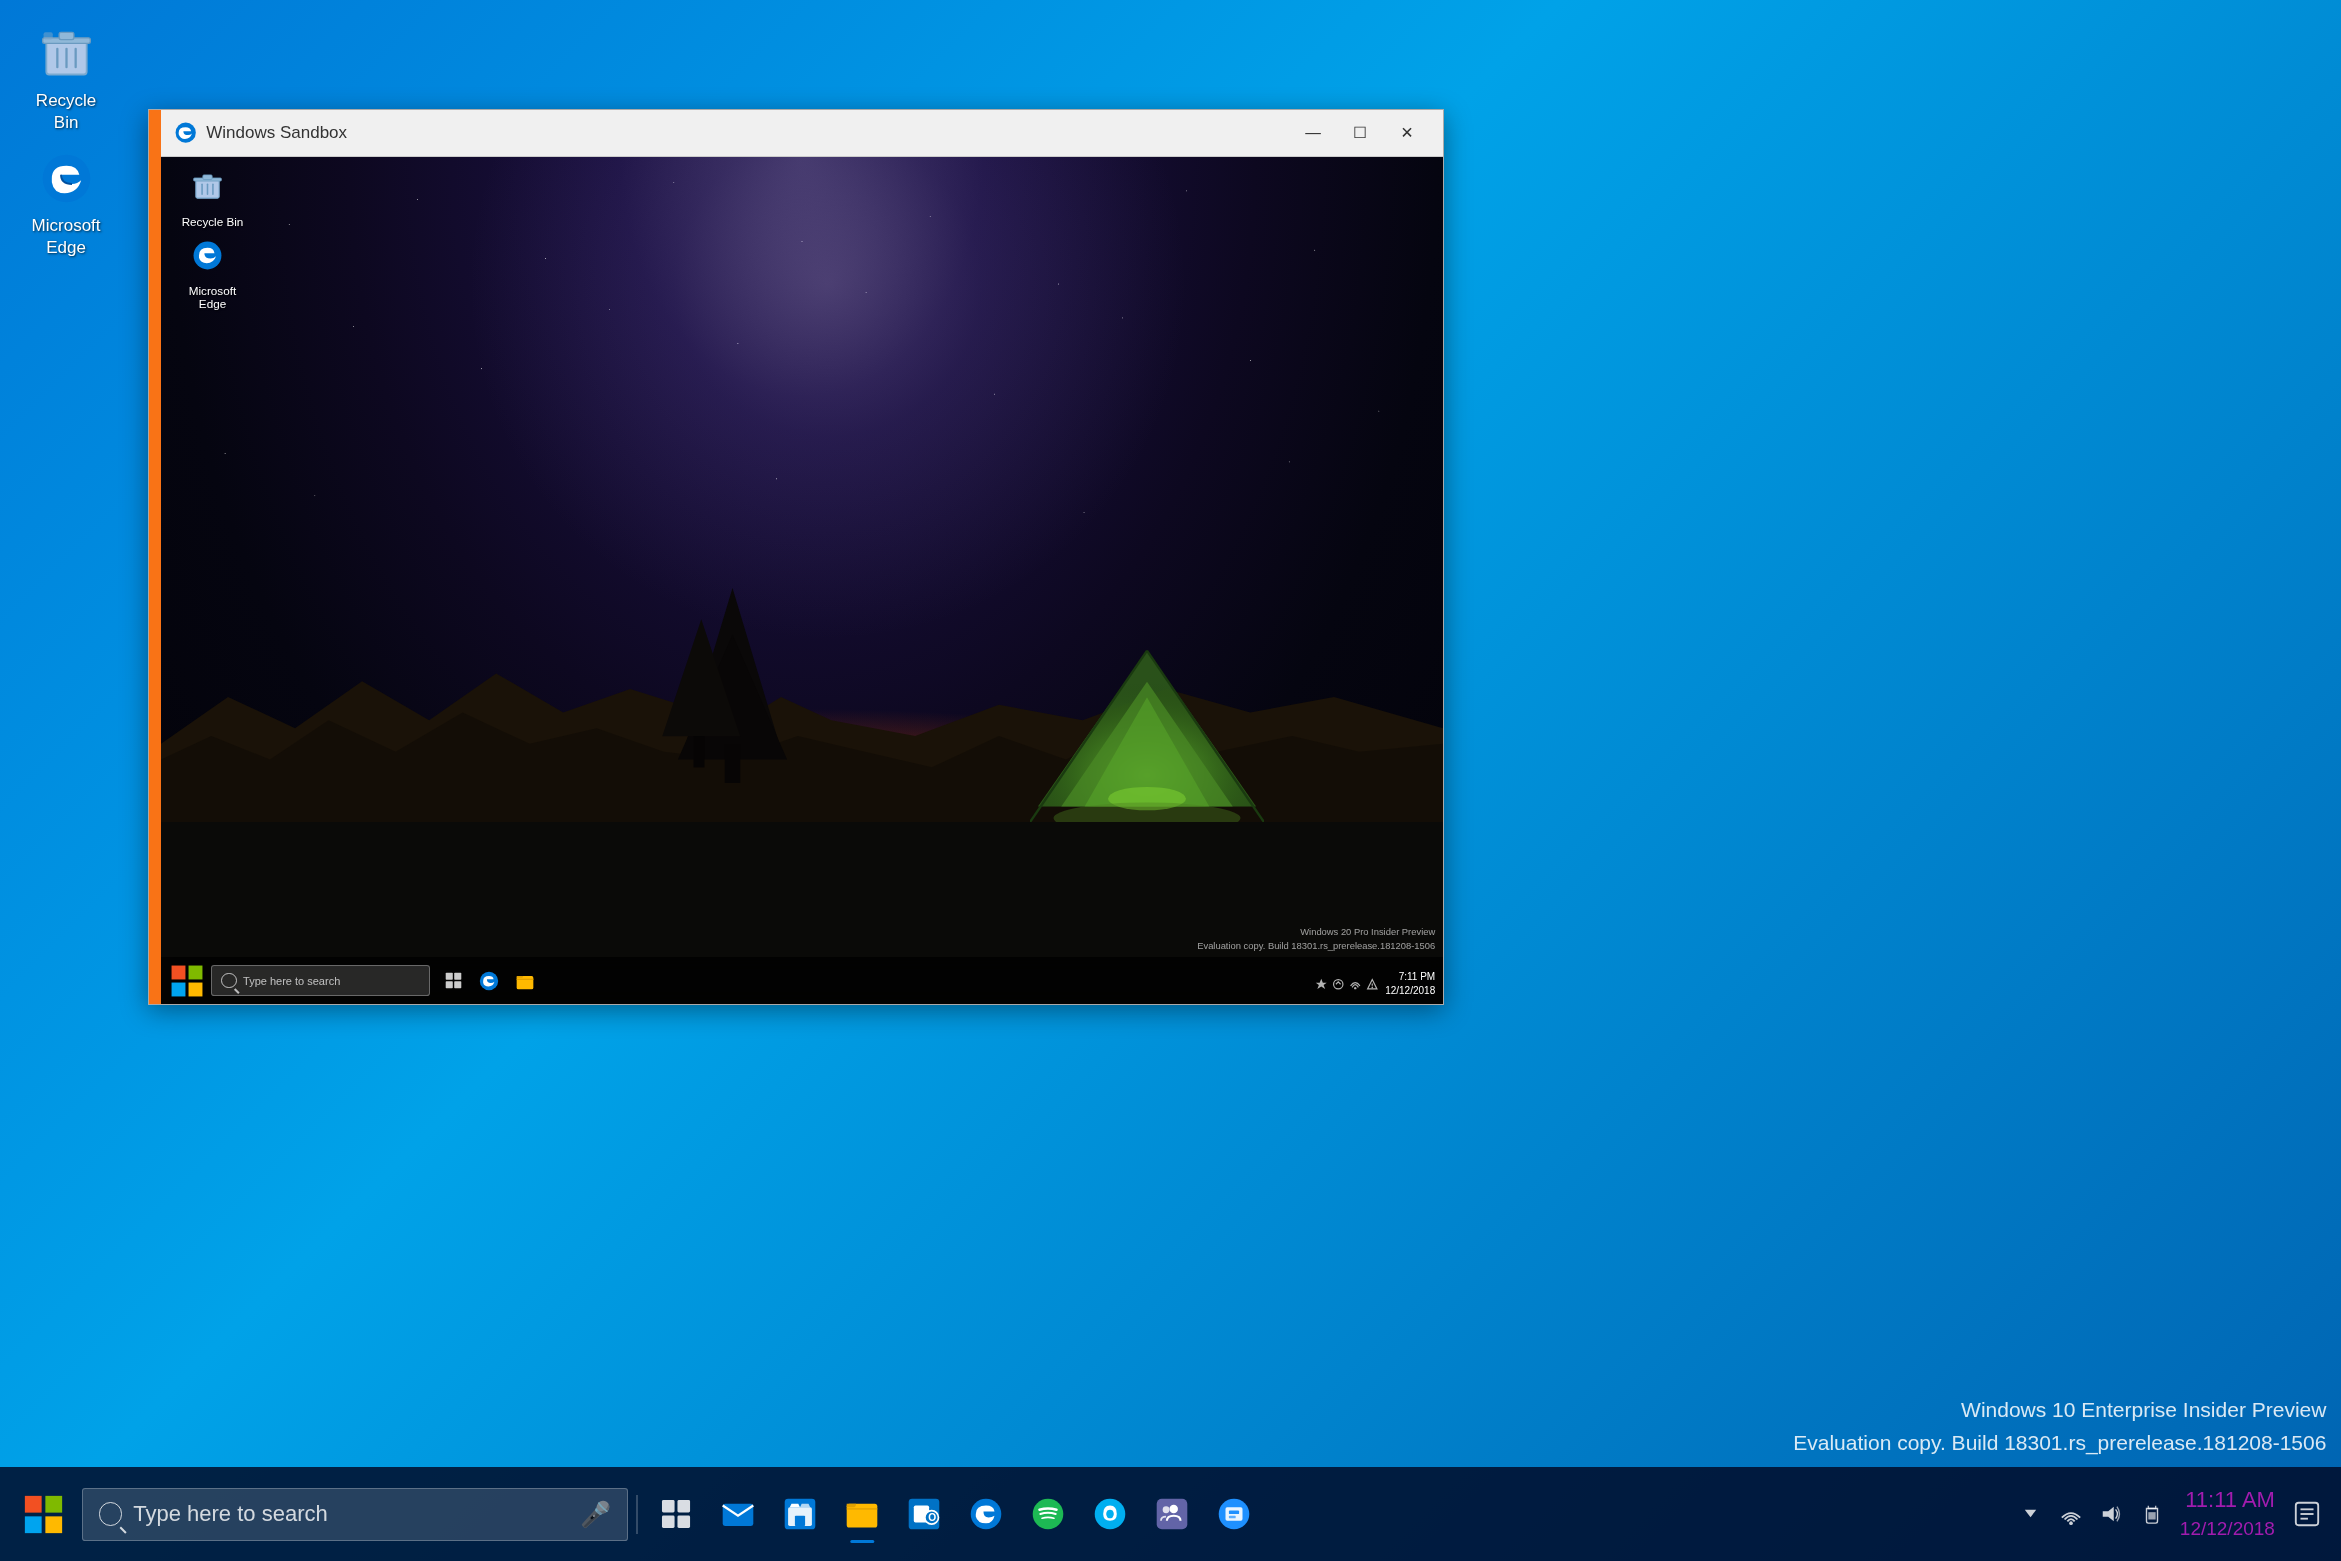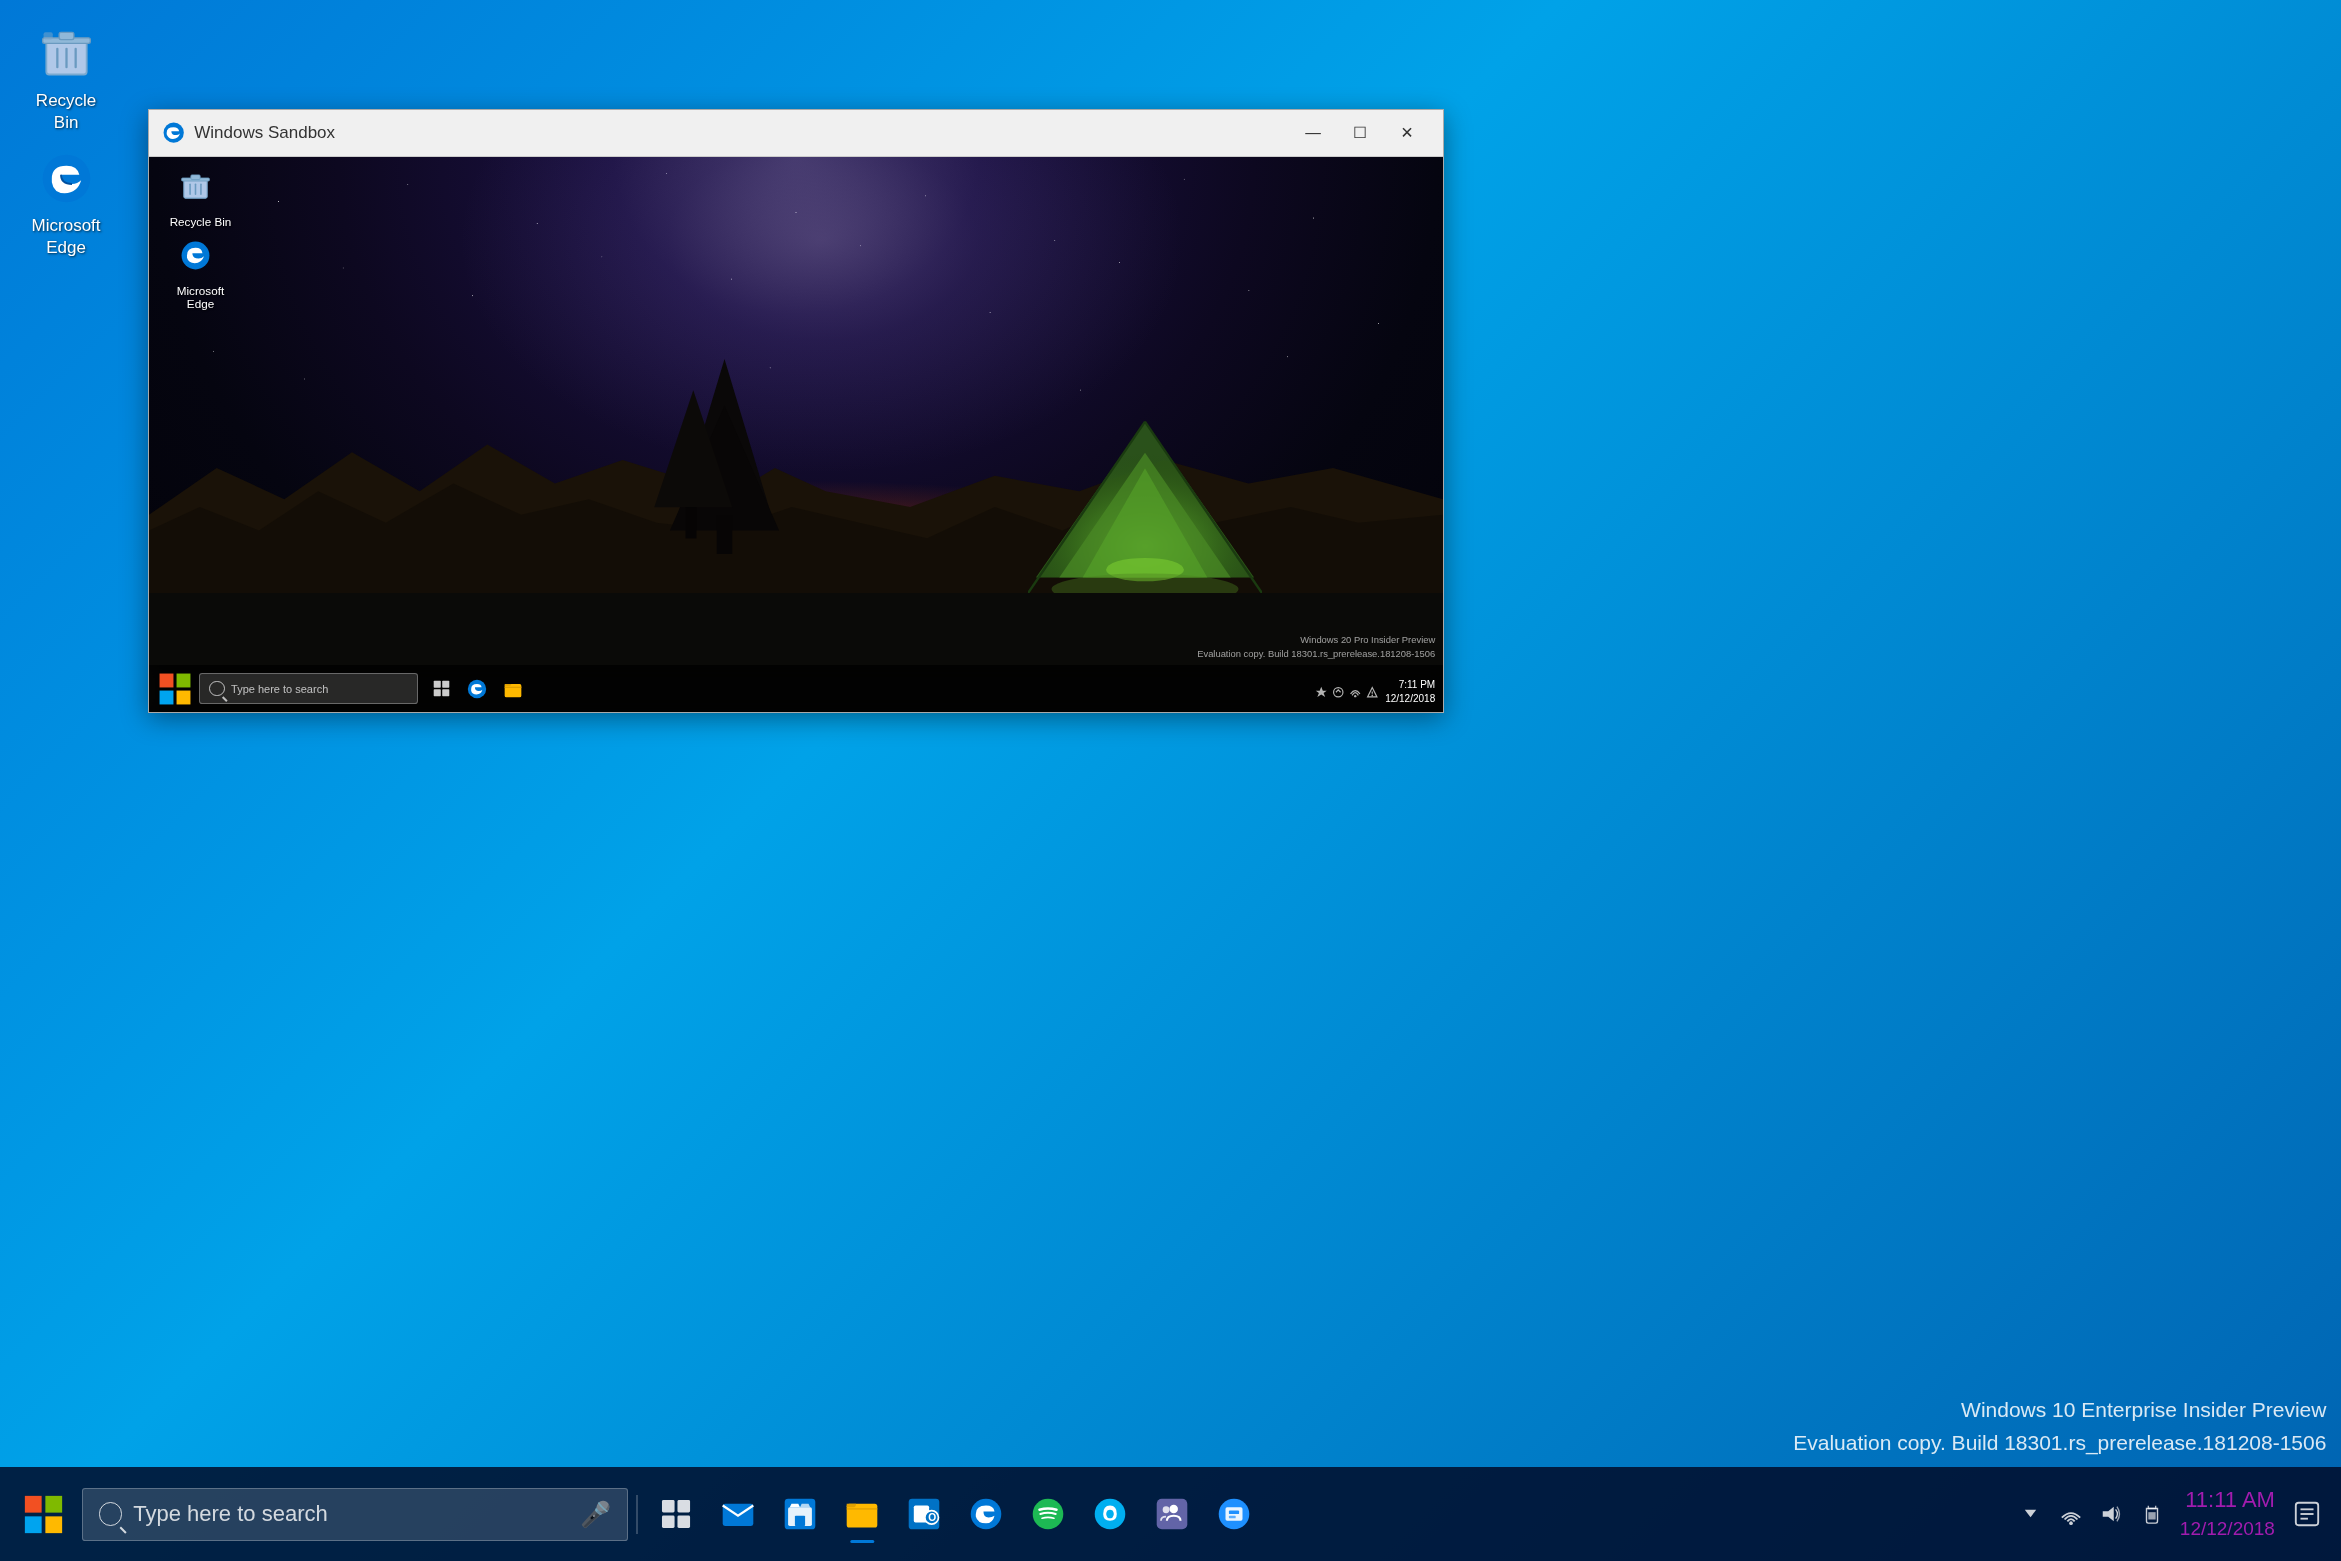--- a/index.html
+++ b/index.html
@@ -59,26 +59,27 @@
       width: 55px;
       height: 55px;
     }
 
     
     #sandbox-window {
       position: absolute;
       top: 109px;
       left: 148px;
       width: 1296px;
-      height: 604px;
-      background: #84cc16;
+      height: 896px;
+      background: #f97316;
       border: 0.8px solid #aaa;
       box-shadow: 0 6.2px 25px rgba(0,0,0,0.4);
       display: flex;
       flex-direction: column;
+      padding-left: 12px;
     }
 
     #sandbox-titlebar {
       height: 47px;
       background: #f0f0f0;
       display: flex;
       align-items: center;
       padding: 0 12.5px;
       border-bottom: 0.8px solid #ccc;
       flex-shrink: 0;

